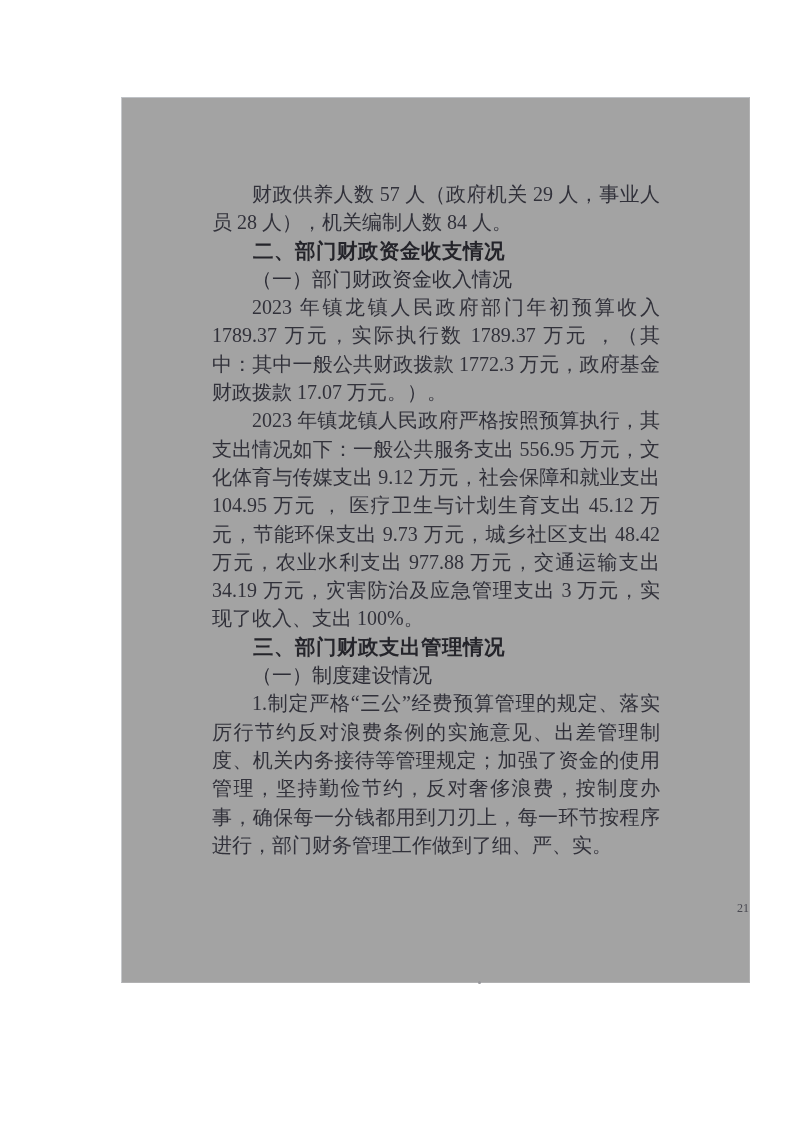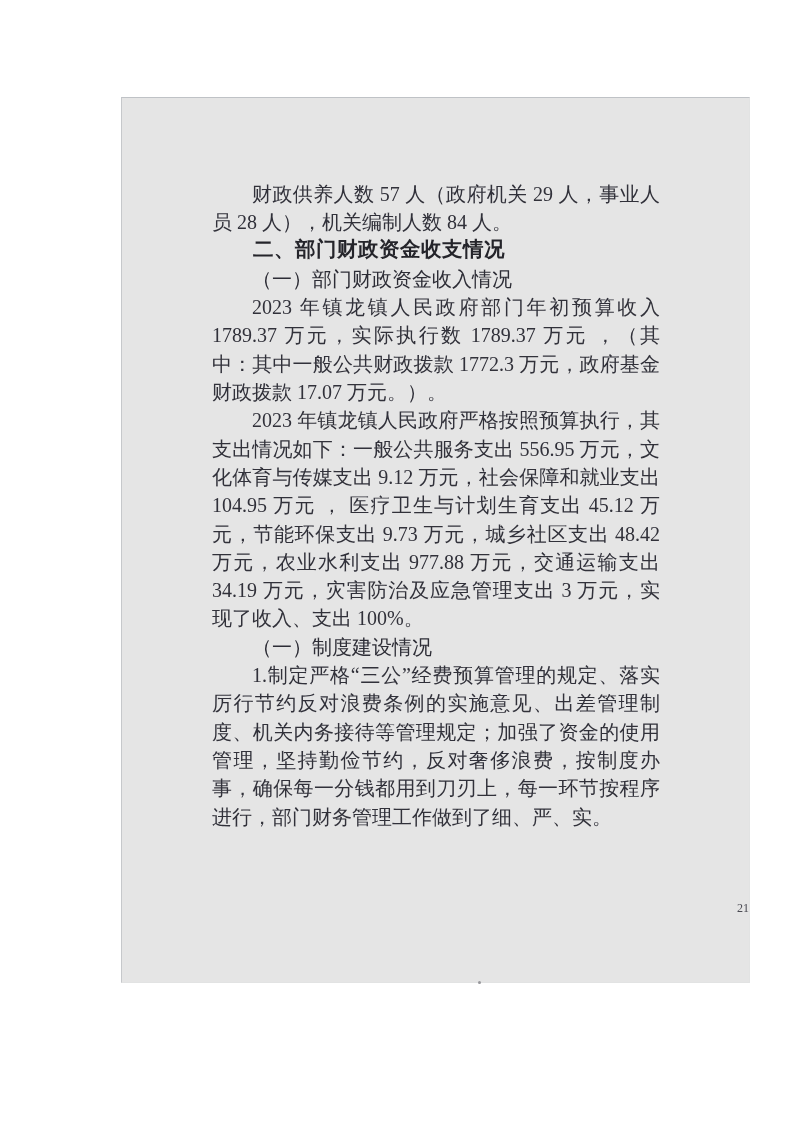--- a/index.html
+++ b/index.html
@@ -16,21 +16,21 @@
     width: 793px;
     height: 1122px;
     background: #ffffff;
   }
   .doc-page {
     position: absolute;
     left: 121px;
     top: 97px;
     width: 629px;
     height: 886px;
-    background: #e5e5e5;
+    background: #a3a3a3;
     border-top: 1px solid #bfc2c6;
     border-left: 1px solid #c6c8cb;
     border-right: 1px solid rgba(220,222,225,0.25);
     border-bottom: 1px solid rgba(220,222,225,0.25);
     box-sizing: border-box;
   }
   .doc-content {
     position: absolute;
     left: 90px;
     top: 82px;
@@ -42,21 +42,21 @@
     text-justify: inter-character;
   }
   .block { margin: 0; }
   .block.body {
     text-indent: 2em;
     color: #31313a;
     font-family: "Liberation Serif", "DejaVu Serif", serif;
   }
   .block.heading {
     text-indent: 2em;
-    font-family: Liberation Mono, monospace;
+    font-family: Liberation Serif, serif;
     font-weight: bold;
     font-size: 20.5px;
     color: #24242a;
     letter-spacing: 0.5px;
   }
   .block.subheading {
     text-indent: 2em;
     color: #2d2d36;
     font-family: Liberation Serif, serif;
   }
@@ -84,19 +84,20 @@
 <body>
 
 <div class="canvas">
   <div class="doc-page">
     <div class="doc-content">
       <p class="block body">财政供养人数 57 人（政府机关 29 人，事业人员 28 人），机关编制人数 84 人。</p>
       <p class="block heading">二、部门财政资金收支情况</p>
       <p class="block subheading">（一）部门财政资金收入情况</p>
       <p class="block body">2023 年镇龙镇人民政府部门年初预算收入 1789.37 万元，实际执行数 1789.37 万元 ，（其中：其中一般公共财政拨款 1772.3 万元，政府基金财政拨款 17.07 万元。）。</p>
       <p class="block body">2023 年镇龙镇人民政府严格按照预算执行，其支出情况如下：一般公共服务支出 556.95 万元，文化体育与传媒支出 9.12 万元，社会保障和就业支出 104.95 万元 ， 医疗卫生与计划生育支出 45.12 万元，节能环保支出 9.73 万元，城乡社区支出 48.42 万元，农业水利支出 977.88 万元，交通运输支出 34.19 万元，灾害防治及应急管理支出 3 万元，实现了收入、支出 100%。</p>
+      <p class="block heading">三、部门财政支出管理情况</p>
       <p class="block subheading">（一）制度建设情况</p>
       <p class="block body">1.制定严格“三公”经费预算管理的规定、落实厉行节约反对浪费条例的实施意见、出差管理制度、机关内务接待等管理规定；加强了资金的使用管理，坚持勤俭节约，反对奢侈浪费，按制度办事，确保每一分钱都用到刀刃上，每一环节按程序进行，部门财务管理工作做到了细、严、实。</p>
     </div>
     <div class="scan-speck"></div>
     <div class="page-number">21</div>
   </div>
 </div>
 
 </body></html>

